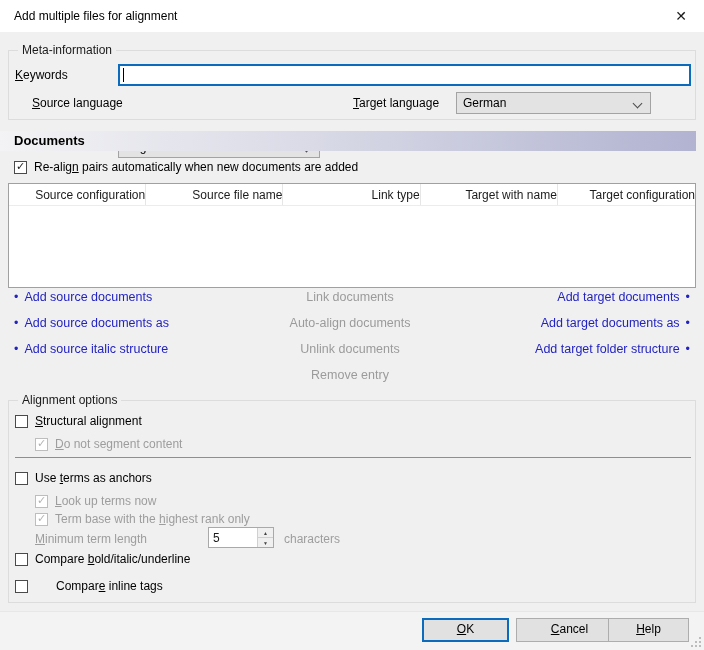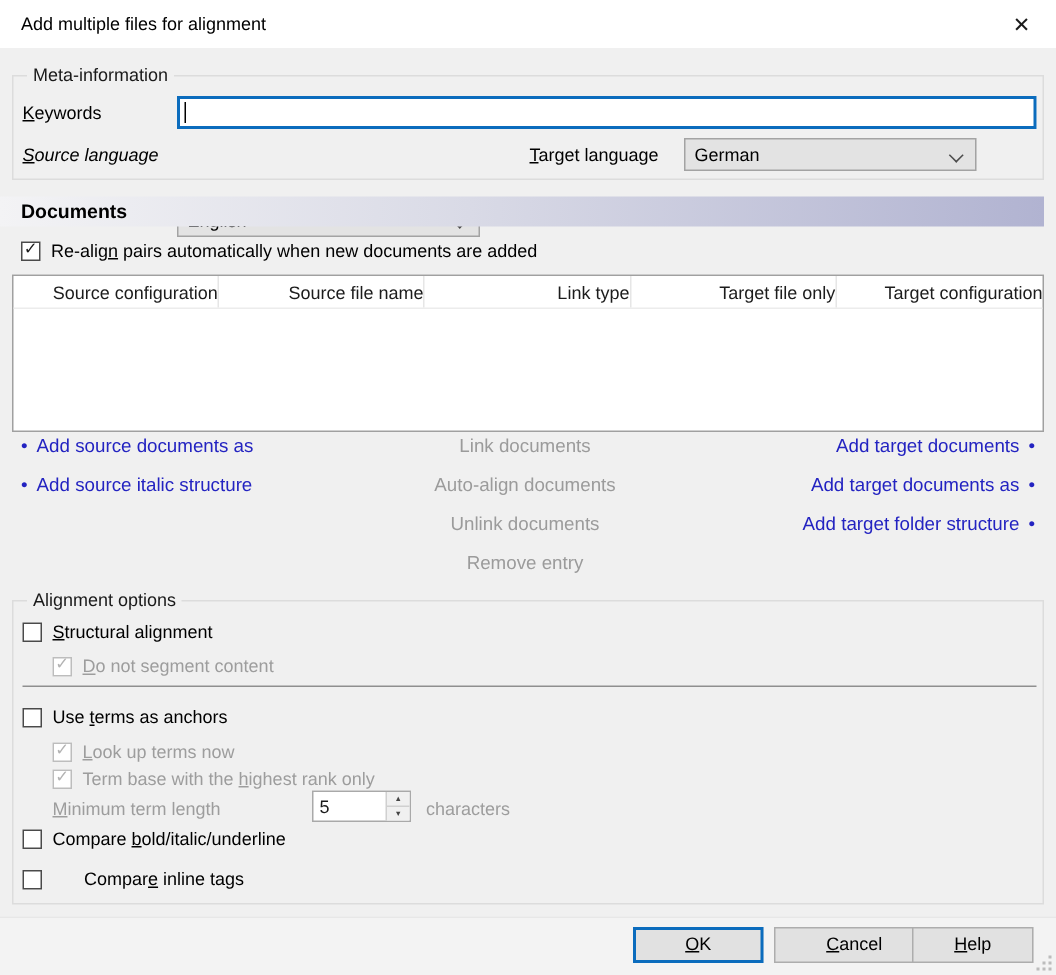--- a/index.html
+++ b/index.html
@@ -92,21 +92,21 @@
 
   <div class="groupbox meta-group">
     <span class="legend">Meta-information</span>
 
     <span class="lbl" style="left:6px; top:17px;"><span></span><span class="u">K</span><span>eywords</span></span>
     <div class="textbox">
       <div class="caret"></div>
       <span></span>
     </div>
 
-    <span class="lbl" style="left:6px; top:45px;font-style:italic;"><span></span><span class="u">S</span><span>ource language</span></span>
+    <span class="lbl" style="left:23px; top:45px;"><span></span><span class="u">S</span><span>ource language</span></span>
     <div class="combo" style="left:109px; top:41px; width:202px;margin-top:44px;">
       <span>English</span>
       <span class="chev"></span>
     </div>
 
     <span class="lbl" style="left:344px; top:45px;"><span></span><span class="u">T</span><span>arget language</span></span>
     <div class="combo" style="left:447px; top:41px; width:195px;">
       <span>German</span>
       <span class="chev"></span>
     </div>
@@ -119,27 +119,28 @@
         <span class="mark">✓</span>
       </span>
     <span><span>Re-alig</span><span class="u">n</span><span> pairs automatically when new documents are added</span></span>
   </div>
 
   <div class="doc-table">
     <div class="thead">
       <div class="th">Source configuration</div>
       <div class="th">Source file name</div>
       <div class="th">Link type</div>
-      <div class="th">Target file only</div>
+      <div class="th">Target with name</div>
       <div class="th">Target configuration</div>
     </div>
     <div class="tbody"></div>
   </div>
 
   <div class="links-left">
+    <div class="link-row"><span class="bullet">•</span><span class="link">Add source documents</span></div>
     <div class="link-row"><span class="bullet">•</span><span class="link">Add source documents as</span></div>
     <div class="link-row"><span class="bullet">•</span><span class="link">Add source italic structure</span></div>
   </div>
 
   <div class="links-mid">
     <div class="link-row"><span class="action-disabled">Link documents</span></div>
     <div class="link-row"><span class="action-disabled">Auto-align documents</span></div>
     <div class="link-row"><span class="action-disabled">Unlink documents</span></div>
     <div class="link-row"><span class="action-disabled">Remove entry</span></div>
   </div>

